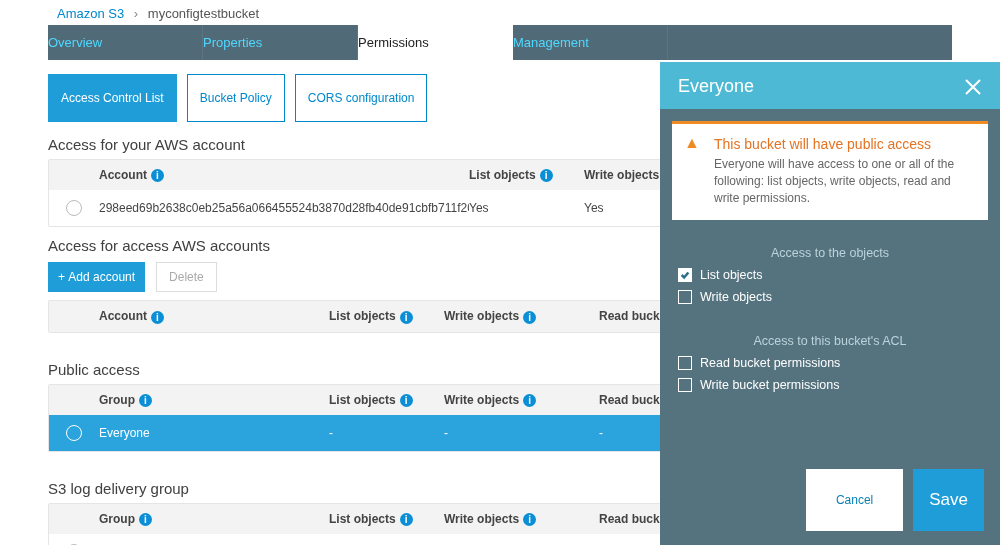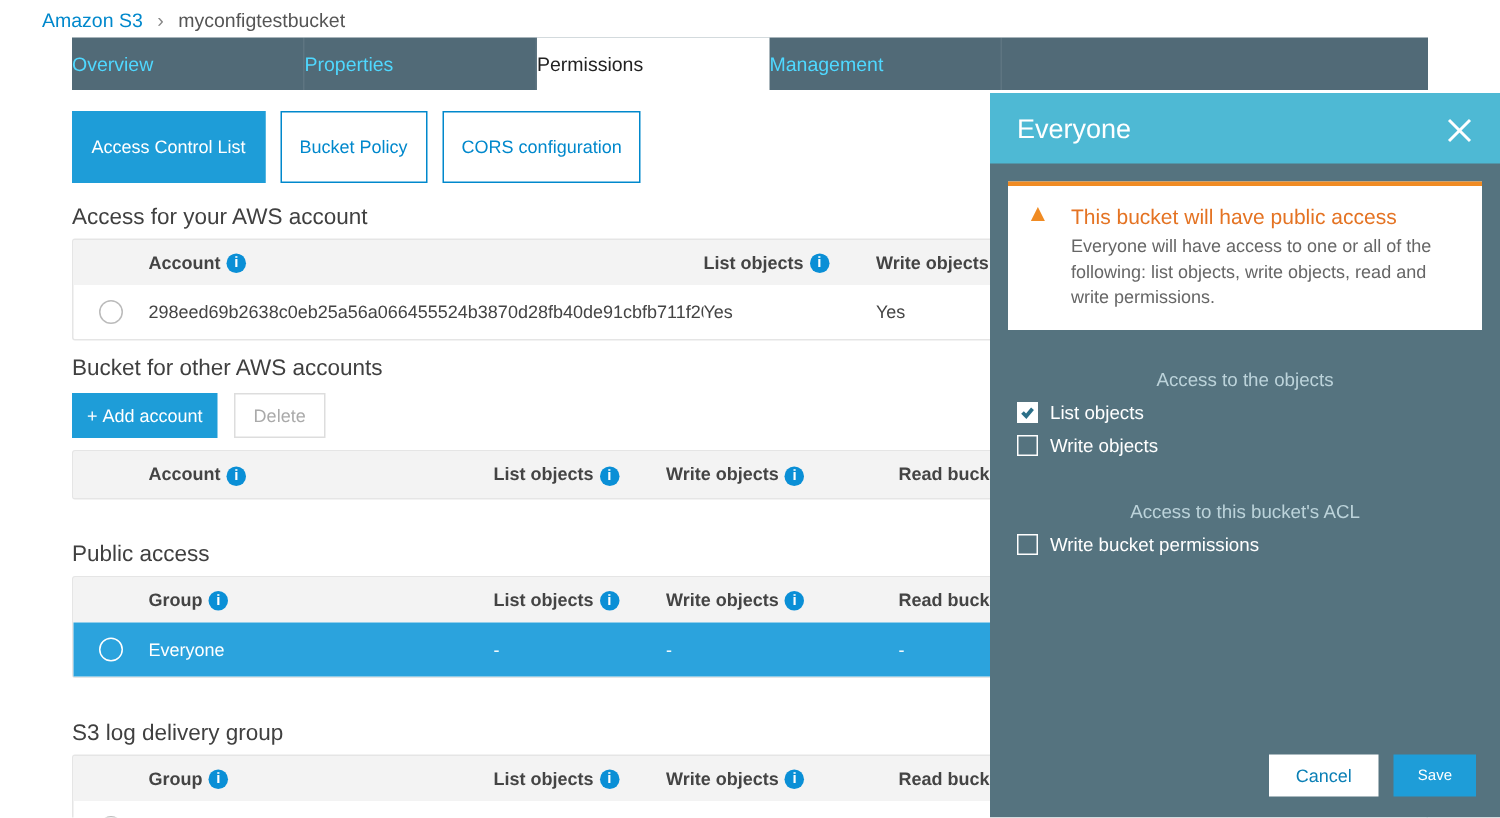--- a/index.html
+++ b/index.html
@@ -1,18 +1,18 @@
 <!DOCTYPE html>
 <html><head>
 <meta charset="utf-8">
 <style>
   * { box-sizing: border-box; margin: 0; padding: 0; font-family: "Helvetica Neue", Arial, sans-serif; }
   body { background: #fff; width: 1000px; height: 545px; overflow: hidden; position: relative; font-size: 13px; color: #444; }
 
-  .breadcrumb { padding: 6px 28px 4px; font-size: 13px; }
+  .breadcrumb { padding: 6px 57px 4px; font-size: 13px; }
   .breadcrumb a { color: #0088cc; text-decoration: none; }
   .breadcrumb span.sep { color: #888; padding: 0 6px; }
   .breadcrumb span.cur { color: #555; }
 
   .tabs { display: flex; margin: 0 48px; background: #516a77; }
   .tab { flex: none; width: 155px; padding: 10px 0; color: #4fd8ff; font-size: 13px; cursor: pointer; border-right: 1px solid rgba(255,255,255,0.08); }
   .tab.active { background: #fff; color: #222; font-weight: 500; }
 
   .content { padding: 14px 48px 0; }
 
@@ -55,22 +55,22 @@
   .alert p { font-size: 12px; line-height: 1.4; color: #666; }
 
   .perm-sec { padding: 4px 18px 8px; }
   .perm-sec h5 { font-size: 12.5px; font-weight: 400; color: #bcd3da; margin: 10px 0 8px; text-align: center; }
   .chk-row { display: flex; align-items: center; gap: 8px; margin: 8px 0; font-size: 12.5px; }
   .chk { width: 14px; height: 14px; border: 1px solid #fff; background: transparent; display: inline-flex; align-items: center; justify-content: center; cursor: pointer; }
   .chk.checked { background: #fff; }
   .chk.checked svg { stroke: #2b6f88; stroke-width: 3; width: 10px; height: 10px; }
 
   .panel-ftr { margin-top: auto; display: flex; justify-content: flex-end; gap: 10px; padding: 12px 16px 14px; }
-  .panel-ftr .btn-cancel { background: #fff; color: #0a7fb5; border: none; padding: 7px 18px; font-size: 12px; cursor: pointer; }
-  .panel-ftr .btn-save { background: #1e9dd8; color: #fff; border: none; padding: 7px 16px; font-size: 10px; cursor: pointer; }
+  .panel-ftr .btn-cancel { background: #fff; color: #0a7fb5; border: none; padding: 7px 30px; font-size: 12px; cursor: pointer; }
+  .panel-ftr .btn-save { background: #1e9dd8; color: #fff; border: none; padding: 21px 16px; font-size: 17px; cursor: pointer; }
 </style>
 </head>
 <body>
 
 <div class="breadcrumb">
   <a href="#">Amazon S3</a>
   <span class="sep">›</span>
   <span class="cur">myconfigtestbucket</span>
 </div>
 
@@ -100,21 +100,21 @@
     <div class="row first">
       <div class="c-radio">
           <span class="radio"></span>
         </div>
       <div class="c-acct">298eed69b2638c0eb25a56a066455524b3870d28fb40de91cbfb711f20359713</div>
       <div class="c-col">Yes</div>
       <div class="c-col">Yes</div>
     </div>
   </div>
 
-  <h3 class="section">Bucket for other AWS accounts</h3>
+  <h3 class="section">Access for access AWS accounts</h3>
   <div class="btn-row">
     <button class="btn-primary"><span>+</span>&nbsp;<span>Add account</span></button>
     <button class="btn-ghost">Delete</button>
   </div>
   <div class="tbl">
     <div class="hdr">
       <div class="c-radio"></div>
       <div class="c-acct2"><span>Account</span><span class="info-ic">i</span></div>
       <div class="c-col"><span>List objects</span><span class="info-ic">i</span></div>
       <div class="c-col-w"><span>Write objects</span><span class="info-ic">i</span></div>
@@ -192,20 +192,24 @@
     <div class="chk-row">
       <span class="chk"></span>
       <span>Write objects</span>
     </div>
   </div>
 
   <div class="perm-sec">
     <h5>Access to this bucket's ACL</h5>
     <div class="chk-row">
       <span class="chk"></span>
+      <span>Read bucket permissions</span>
+    </div>
+    <div class="chk-row">
+      <span class="chk"></span>
       <span>Write bucket permissions</span>
     </div>
   </div>
 
   <div class="panel-ftr">
     <button class="btn-cancel">Cancel</button>
     <button class="btn-save">Save</button>
   </div>
 </div>
 

